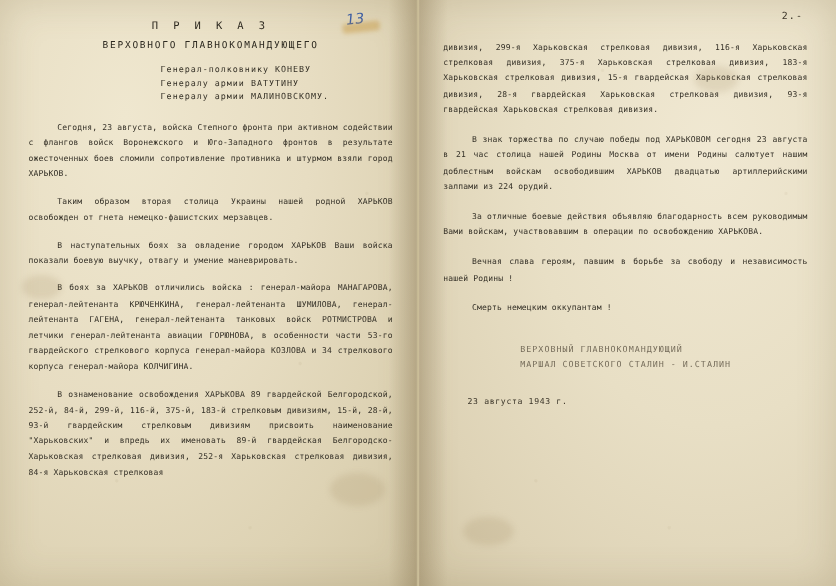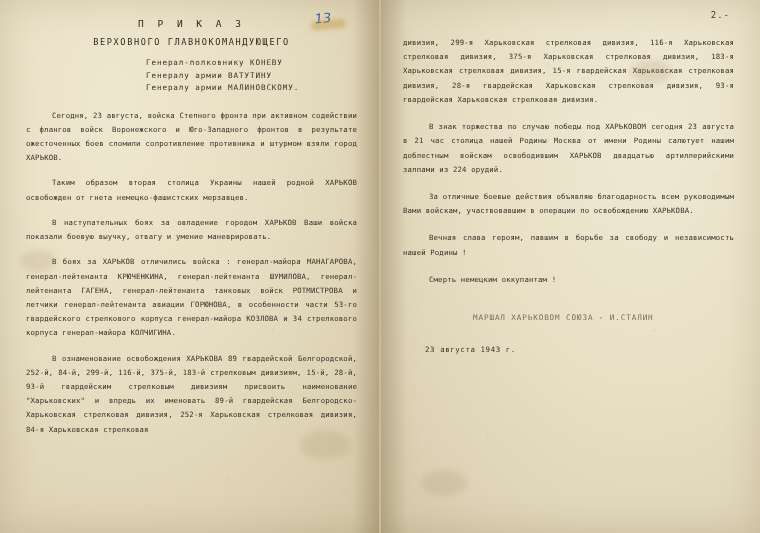--- a/index.html
+++ b/index.html
@@ -231,21 +231,22 @@
 
     <div style="height:22px"></div>
 
     <p class="para noindent">дивизия, 299-я Харьковская стрелковая дивизия, 116-я Харьковская стрелковая дивизия, 375-я Харьковская стрелковая дивизия, 183-я Харьковская стрелковая дивизия, 15-я гвардейская Харьковская стрелковая дивизия, 28-я гвардейская Харьковская стрелковая дивизия, 93-я гвардейская Харьковская стрелковая дивизия.</p>
     <p class="para">В знак торжества по случаю победы под ХАРЬКОВОМ сегодня 23 августа в 21 час столица нашей Родины Москва от имени Родины салютует нашим доблестным войскам освободившим ХАРЬКОВ двадцатью артиллерийскими залпами из 224 орудий.</p>
     <p class="para">За отличные боевые действия объявляю благодарность всем руководимым Вами войскам, участвовавшим в операции по освобождению ХАРЬКОВА.</p>
     <p class="para">Вечная слава героям, павшим в борьбе за свободу и независимость нашей Родины !</p>
     <p class="para">Смерть немецким оккупантам !</p>
 
     <div class="sign-block">
-      <div class="sign-line faded">МАРШАЛ ХАРЬКОВОМ СОЮЗА  -  И.СТАЛИН</div>
+      <div class="sign-line faded">ВЕРХОВНЫЙ ГЛАВНОКОМАНДУЮЩИЙ</div>
+      <div class="sign-line faded">МАРШАЛ СОВЕТСКОГО СТАЛИН  -  И.СТАЛИН</div>
     </div>
 
     <div class="sign-date">23 августа 1943 г.</div>
 
     <div class="edge-shadow-right"></div>
     <div class="vignette"></div>
   </div>
 
 </div>
 

